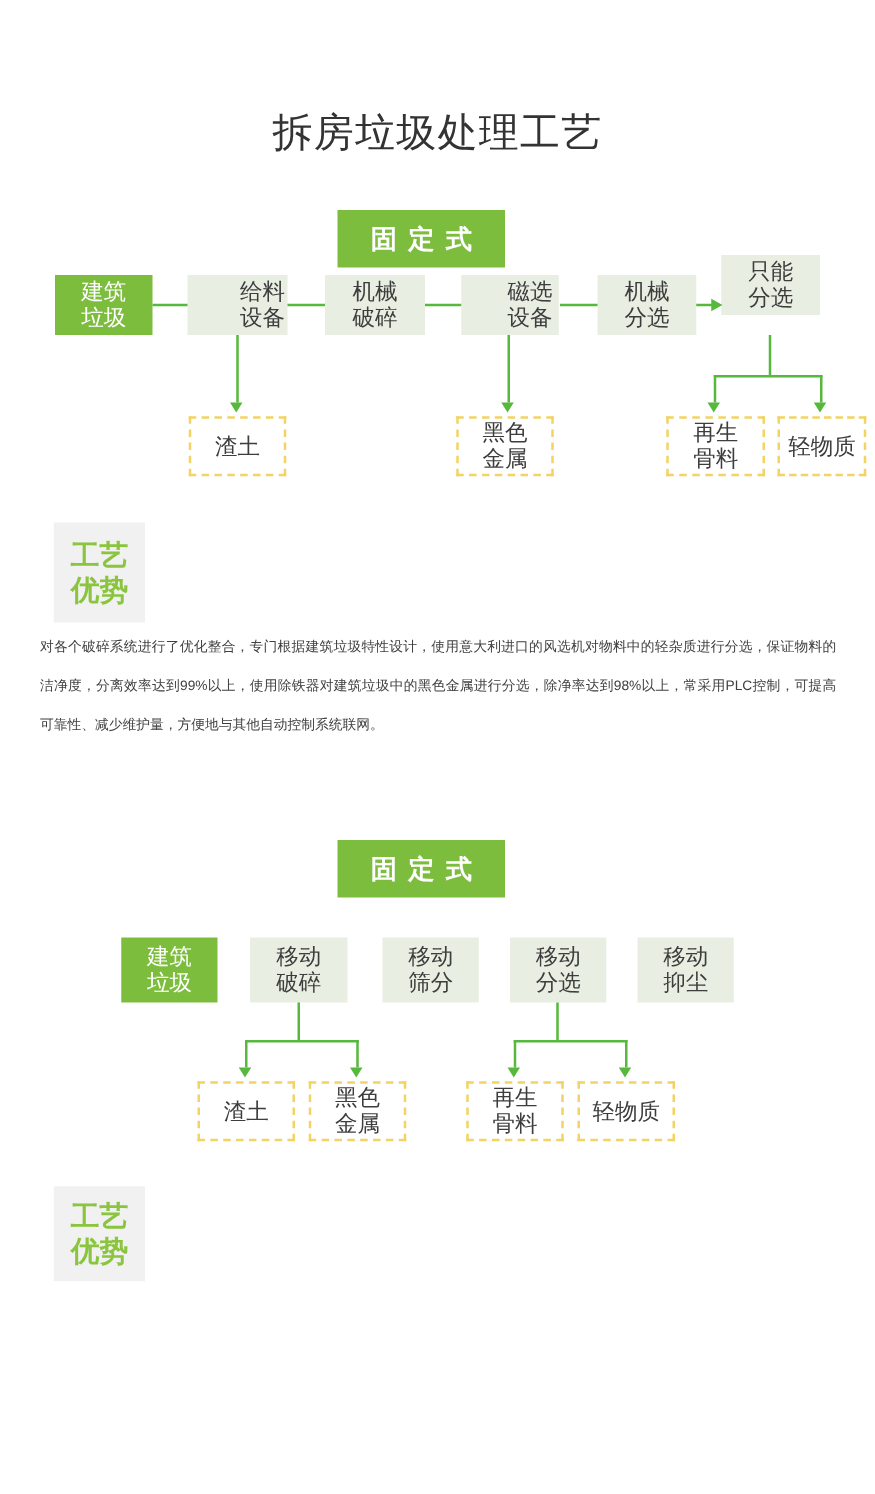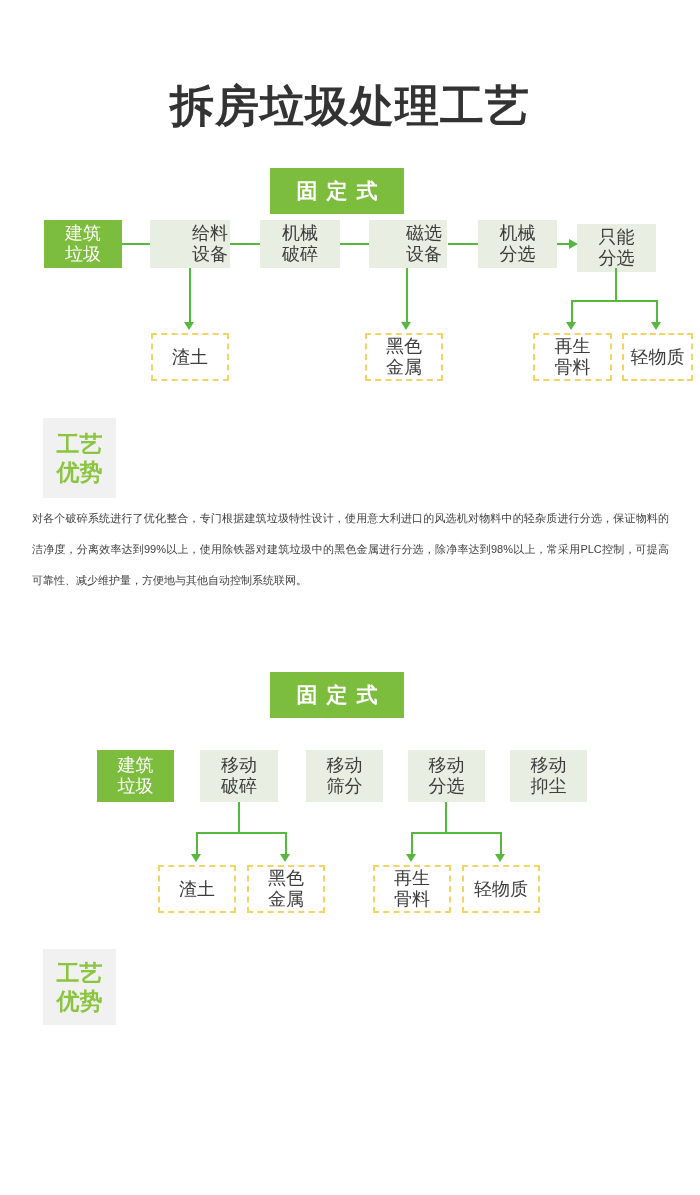--- a/index.html
+++ b/index.html
@@ -2,21 +2,21 @@
 <html style="--accent-green: #7dbd3e; --line-green: #57b83e; --light-node-bg: #e8efe2; --dashed-yellow: #f2d363; --advantage-green: #8bc53f; --advantage-bg: #f1f1f1; --node-text: #3d3d3d; --body-text: #404040; --title-color: #333333;"><head>
 <meta charset="utf-8">
 <style>
   html,body{margin:0;padding:0;background:#fff;}
   .canvas{
     position:relative;width:700px;height:1195px;background:#fff;overflow:hidden;
     font-family:"Liberation Sans","DejaVu Sans",sans-serif;
   }
   .page-title{
     position:absolute;top:84px;left:0;width:700px;text-align:center;
-    font-size:44px;font-weight:bold;color:var(--title-color,#333);
+    font-size:32px;font-weight:normal;color:var(--title-color,#333);
     letter-spacing:1px;line-height:44px;white-space:pre-line;
   }
   .badge{
     position:absolute;left:270px;width:134px;height:46px;
     background:var(--accent-green,#7dbd3e);color:#fff;
     font-size:21px;font-weight:bold;letter-spacing:9px;text-indent:9px;
     display:flex;align-items:center;justify-content:center;
   }
   .node{
     position:absolute;display:flex;align-items:center;justify-content:center;
@@ -56,21 +56,21 @@
   <div class="node solid" style="left:44px;top:220px;width:78px;height:48px;">建筑
 垃圾</div>
   <div class="node light" style="left:150px;top:220px;width:80px;height:48px;padding-left:40px;">给料
 设备</div>
   <div class="node light" style="left:260px;top:220px;width:80px;height:48px;">机械
 破碎</div>
   <div class="node light" style="left:369px;top:220px;width:78px;height:48px;padding-left:32px;">磁选
 设备</div>
   <div class="node light" style="left:478px;top:220px;width:79px;height:48px;">机械
 分选</div>
-  <div class="node light" style="left:577px;top:224px;width:79px;height:48px;">只能
+  <div class="node light" style="left:577px;top:204px;width:79px;height:48px;">只能
 分选</div>
 
   <div class="hline" style="left:122px;top:243px;width:28px;"></div>
   <div class="hline" style="left:230px;top:243px;width:30px;"></div>
   <div class="hline" style="left:340px;top:243px;width:29px;"></div>
   <div class="hline" style="left:448px;top:243px;width:30px;"></div>
   <div class="hline" style="left:557px;top:243px;width:13px;"></div>
   <div class="ah-right" style="left:569px;top:239px;"></div>
 
   <div class="vline" style="left:189px;top:268px;height:54px;"></div>

